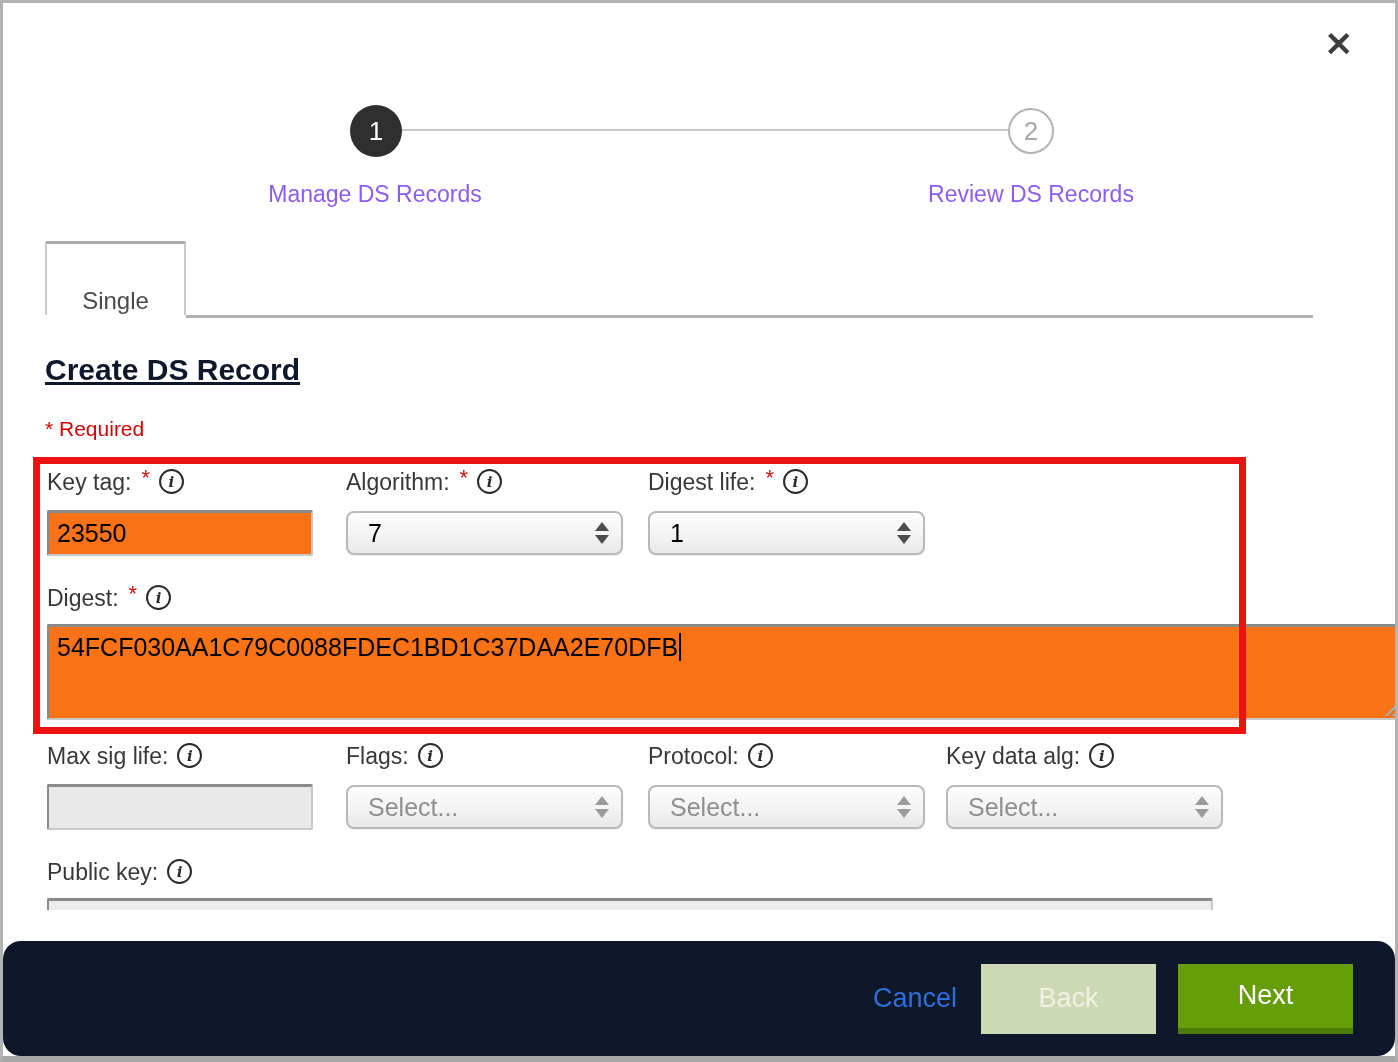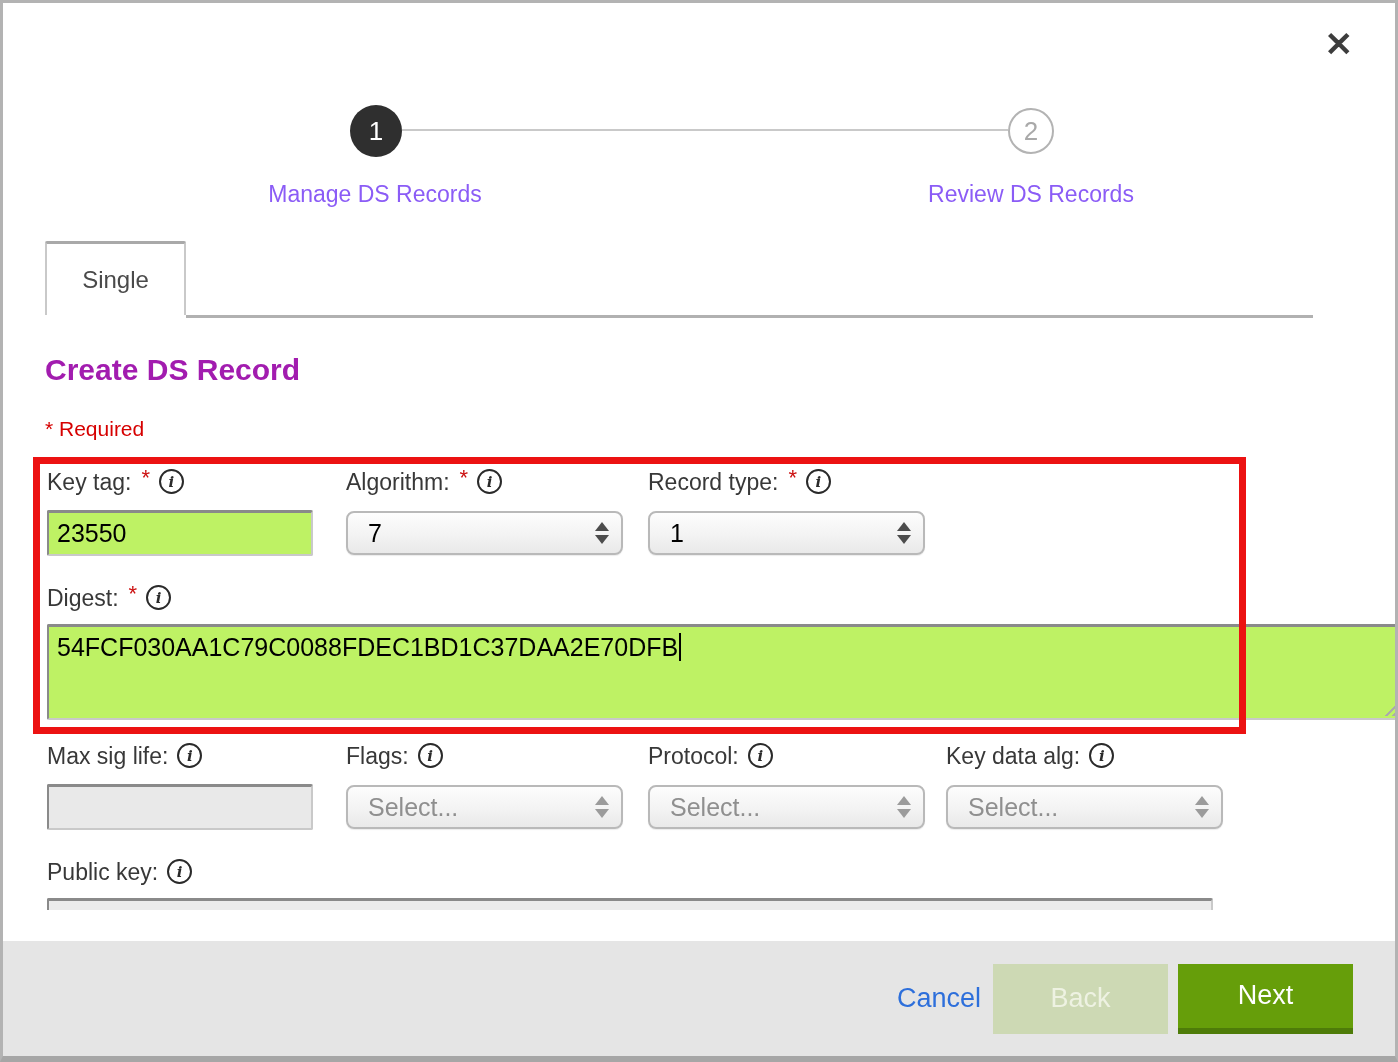--- a/index.html
+++ b/index.html
@@ -20,40 +20,40 @@
     border:2px solid #b3b3b3;color:#a9a9a9;}
   .step-line{position:absolute;left:399px;top:126px;width:606px;height:2px;background:#c9c9c9;}
   .step-label{position:absolute;top:178px;width:300px;text-align:center;
     font-size:23px;color:#8b5cf6;}
   .step-label.l1{left:222px;}
   .step-label.l2{left:878px;}
   
   .tab-single{position:absolute;left:42px;top:238px;width:141px;height:74px;
     box-sizing:border-box;border:2px solid #c9c9c9;border-top:3px solid #a9a9a9;
     border-bottom:none;border-radius:2px 2px 0 0;background:#fff;display:flex;
-    align-items:center;justify-content:center;font-size:24px;color:#4a4a4a;cursor:pointer;}
+    align-items:flex-end;justify-content:center;font-size:24px;color:#4a4a4a;cursor:pointer;}
   .tab-bulk{position:absolute;left:185px;top:238px;width:140px;height:74px;display:flex;
     align-items:center;justify-content:center;font-size:24px;color:#333;cursor:pointer;}
   .tab-line{position:absolute;left:183px;top:312px;width:1127px;height:3px;background:#b1b1b1;}
   
-  .page-heading{position:absolute;left:42px;top:350px;font-size:30px;font-weight:bold;color:#a21caf;}
+  .page-heading{position:absolute;left:42px;top:350px;font-size:30px;font-weight:bold;color:#0f172a;text-decoration:underline;}
   .required-note{position:absolute;left:42px;top:414px;font-size:21px;color:#d60000;}
   
   .annotation{position:absolute;left:30px;top:454px;width:1213px;height:277px;
     box-sizing:border-box;border:7px solid #ec1212;pointer-events:none;z-index:50;}
   
   .fgroup{position:absolute;}
   .flabel{font-size:23px;color:#383838;display:flex;align-items:flex-start;}
   .req-star{color:#cc1111;font-size:22px;margin-left:10px;position:relative;top:-4px;}
   .info-icon{display:inline-flex;align-items:center;justify-content:center;
     width:21px;height:21px;border:2px solid #2a2a2a;border-radius:50%;margin-left:9px;
     font-family:"DejaVu Serif",serif;font-style:italic;font-weight:bold;font-size:15px;
     color:#2a2a2a;cursor:pointer;flex:0 0 auto;}
   
-  .inset{box-sizing:border-box;background:#bef264;border:2px solid #c9c9c9;
+  .inset{box-sizing:border-box;background:#f97316;border:2px solid #c9c9c9;
     border-top:3px solid #8a8a8a;border-left:2px solid #8a8a8a;border-radius:2px;
     font-family:"Liberation Sans",sans-serif;}
   input.inset{width:266px;height:46px;font-size:25px;padding:0 8px;color:#000;}
   input.inset.disabled{background:#e9e9e9;}
   .textarea-box{position:relative;width:1356px;height:96px;font-size:25px;color:#000;
     padding:6px 8px;overflow:hidden;}
   .caret{display:inline-block;width:2px;height:28px;background:#000;
     vertical-align:-5px;margin-left:1px;}
   .grip{position:absolute;right:2px;bottom:2px;width:16px;height:16px;
     background:repeating-linear-gradient(-45deg,transparent,transparent 3px,#ababab 3px,#ababab 5px);
@@ -67,22 +67,22 @@
     cursor:pointer;box-shadow:0 1px 1px rgba(0,0,0,0.08);}
   .selectbox .sel-text{flex:1;overflow:hidden;white-space:nowrap;}
   .selectbox.placeholder .sel-text{color:#8f8f8f;}
   .arrows{display:flex;flex-direction:column;align-items:center;gap:4px;}
   .tri{width:0;height:0;border-left:7px solid transparent;border-right:7px solid transparent;}
   .tri.up{border-bottom:9px solid #4c4c4c;}
   .tri.down{border-top:9px solid #4c4c4c;}
   .selectbox.placeholder .tri.up{border-bottom-color:#9b9b9b;}
   .selectbox.placeholder .tri.down{border-top-color:#9b9b9b;}
   
-  .footer{position:absolute;left:0;right:0;top:938px;bottom:0;background:#e5e5e5;
-    display:flex;align-items:center;justify-content:flex-end;gap:10px;padding-right:42px;}
+  .footer{position:absolute;left:0;right:0;top:938px;bottom:0;background:#0f172a;
+    display:flex;align-items:center;justify-content:flex-end;gap:22px;padding-right:42px;border-radius:18px;}
   .cancel-link{font-size:27px;color:#2d6fdb;cursor:pointer;margin-right:2px;}
   .btn{width:175px;height:70px;display:flex;align-items:center;justify-content:center;
     font-size:27px;box-sizing:border-box;cursor:pointer;border:none;}
   .btn-back{background:#cdd9b4;color:#eef2e2;}
   .btn-next{background:#669e0a;color:#fff;border-bottom:6px solid #4e7c09;}
 </style>
 </head>
 <body>
 
 <div class="modal">
@@ -128,21 +128,21 @@
       <span class="sel-text">7</span>
       <span class="arrows">
         <span class="tri up"></span>
           <span class="tri down"></span>
       </span>
     </div>
   </div>
 
   <div class="fgroup" style="left:645px;top:466px;">
     <div class="flabel">
-      <span>Record type:</span>
+      <span>Digest life:</span>
       <span class="req-star">*</span>
       <span class="info-icon">i</span>
     </div>
     <div class="selectbox" style="margin-top:15px;">
       <span class="sel-text">1</span>
       <span class="arrows">
         <span class="tri up"></span>
           <span class="tri down"></span>
       </span>
     </div>

